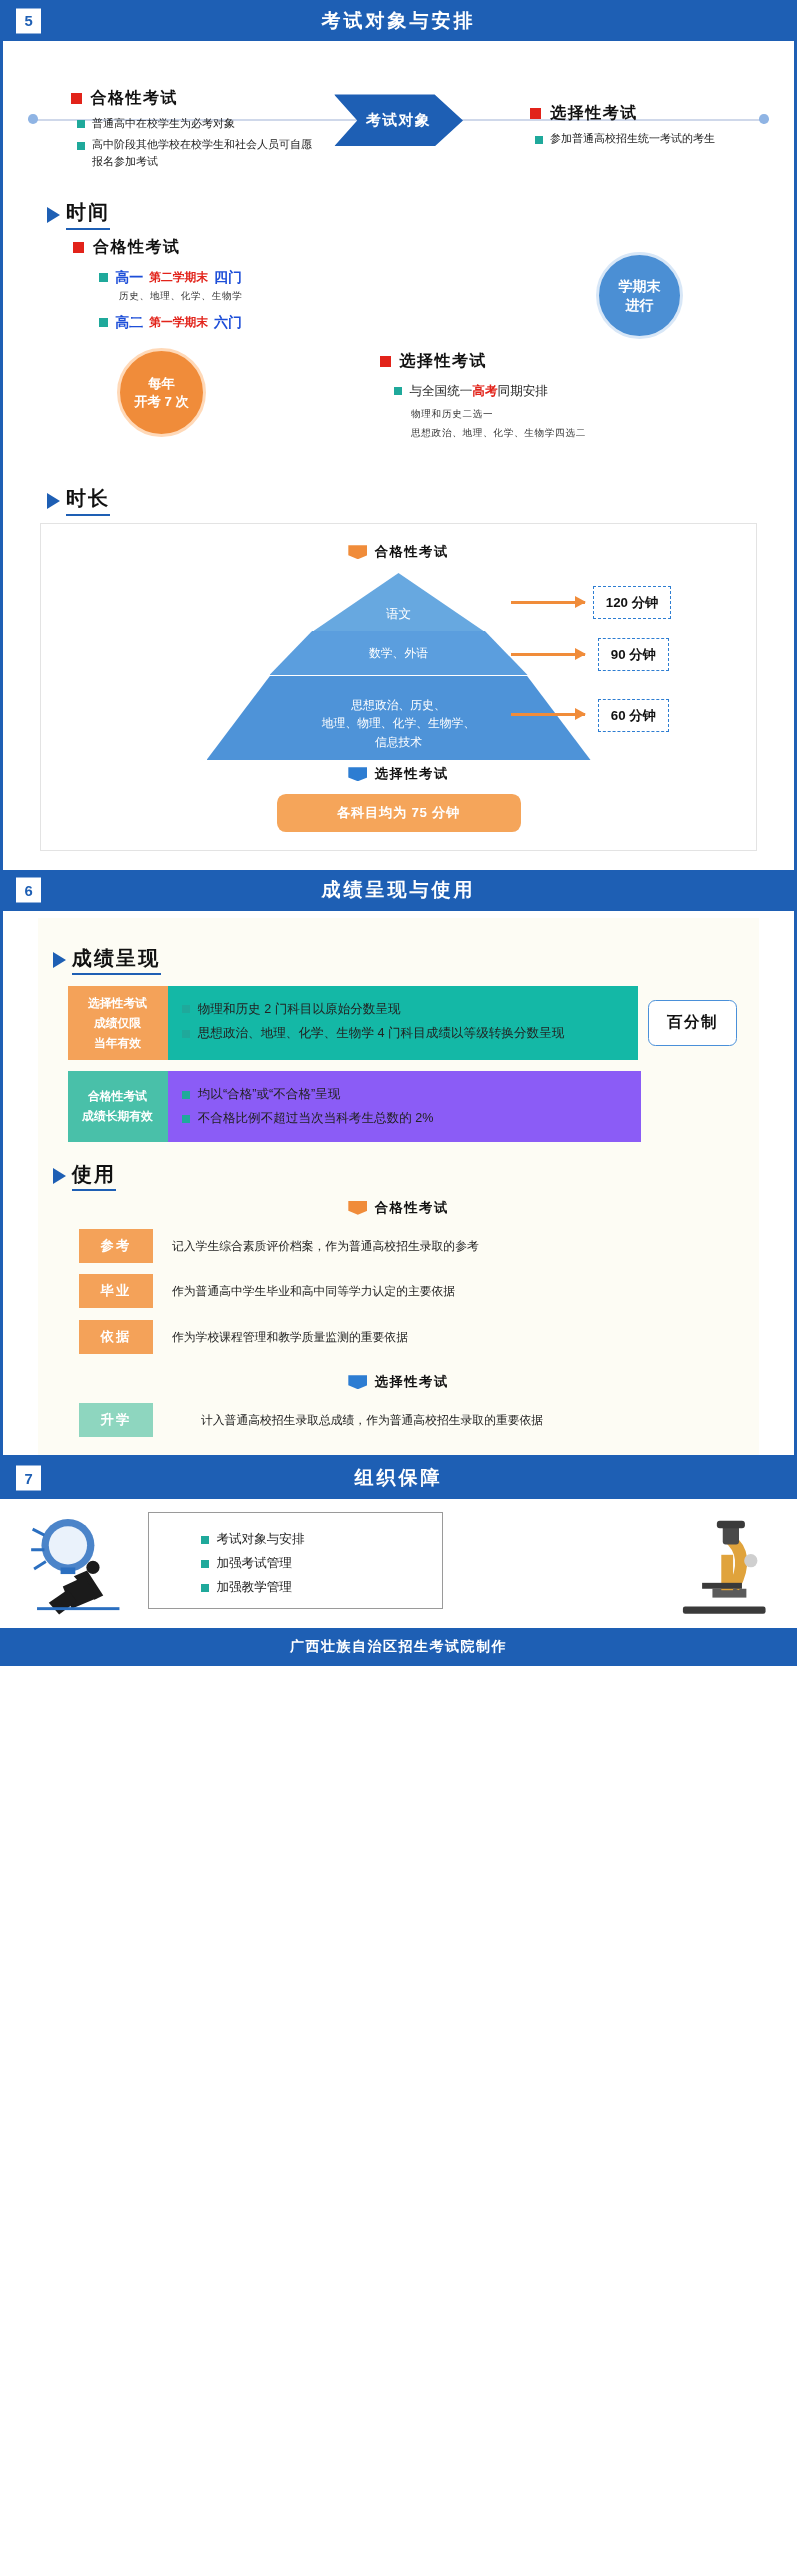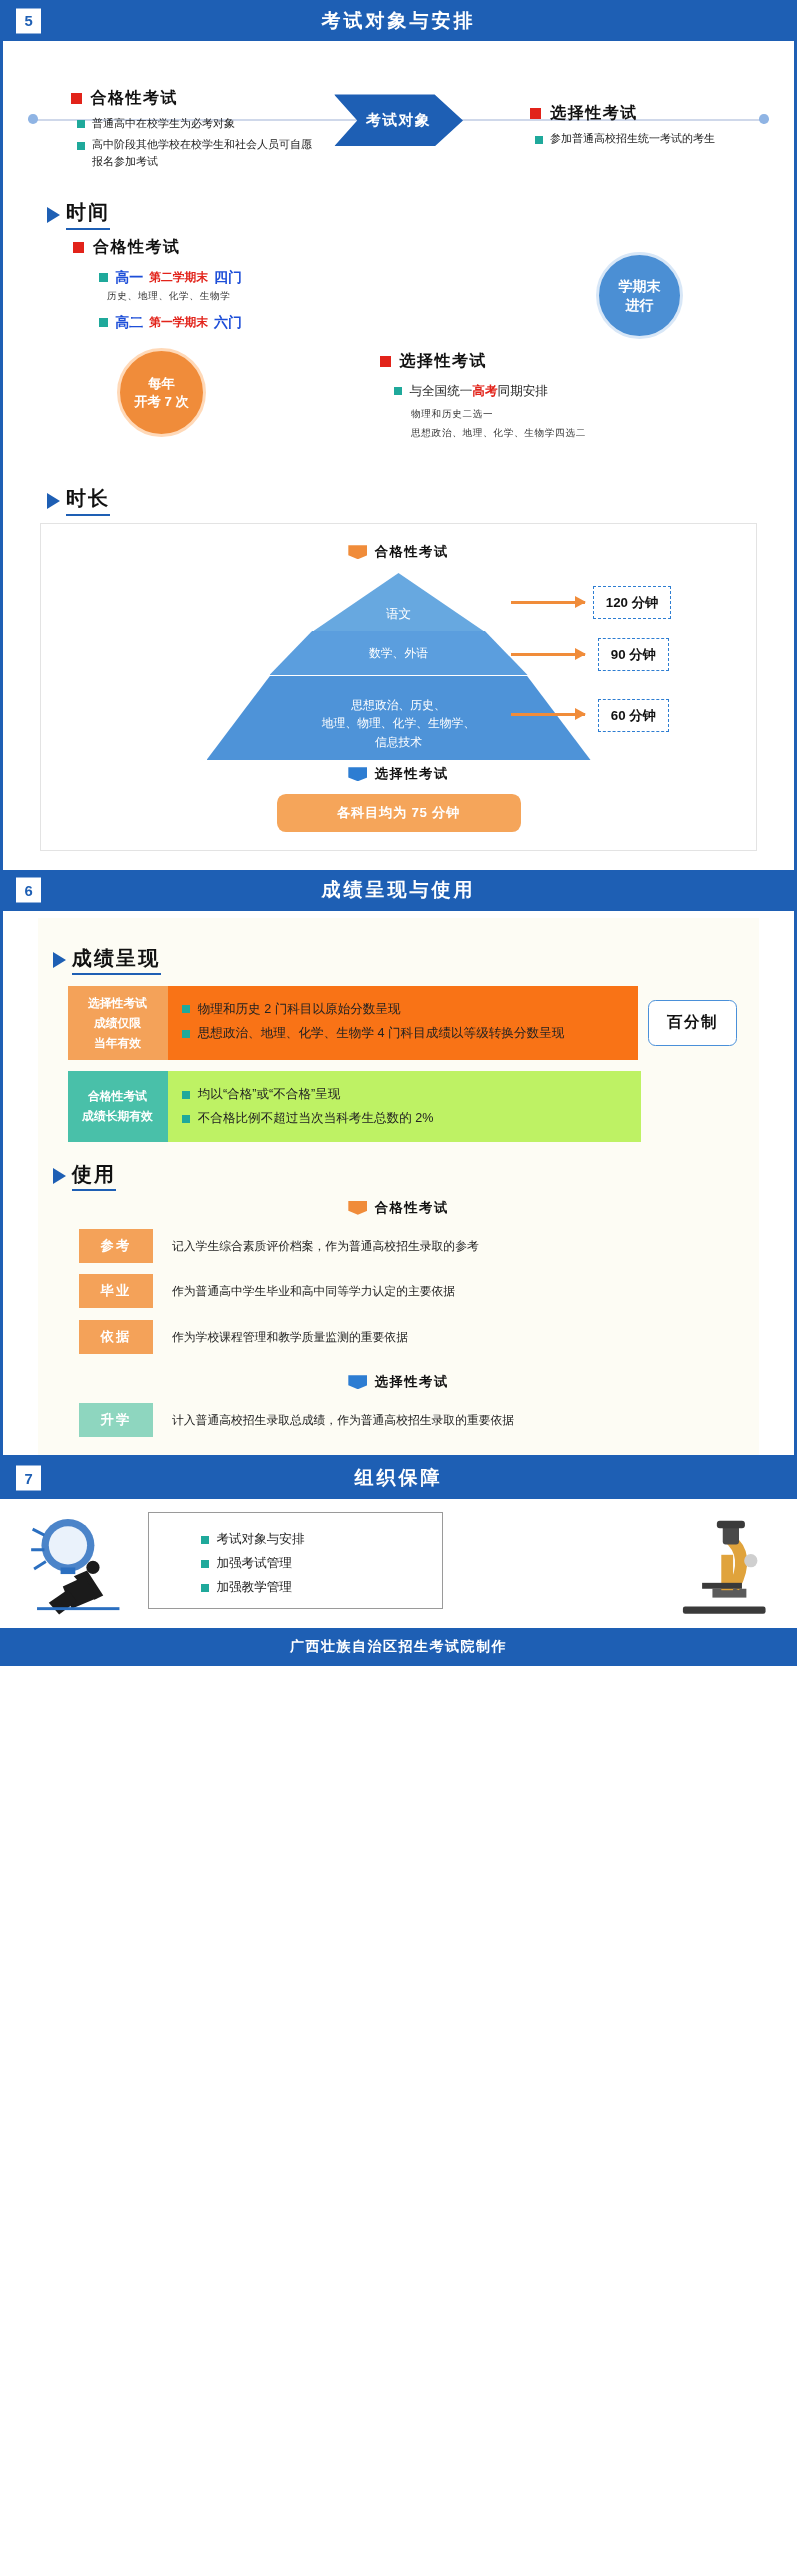--- a/index.html
+++ b/index.html
@@ -108,21 +108,21 @@
   .obj-right .items { margin-left:17.7px; margin-top:5.9px; }
   .obj-left .gbul .txt, .obj-right .gbul .txt { font-size:11px; }
 
   
   .time-wrap { position:relative; height: 229px; }
   .time-item { margin-left: 96px; margin-top: 10.3px; }
   .time-item .row { display:flex; align-items:center; }
   .time-item .sq { width:8.9px;height:8.9px;background:#1fa99b;margin-right:7.4px; }
   .time-item .grade { font-size:14px; font-weight:bold; color:#1d4ed8; }
   .time-item .hl { color:#e2231a; font-weight:bold; }
-  .time-item .sub { font-size:9.6px; color:#333; margin-left:8px; margin-top:3.7px; letter-spacing:0.7px;}
+  .time-item .sub { font-size:9.6px; color:#333; margin-left:20px; margin-top:3.7px; letter-spacing:0.7px;}
 
   .circle-blue {
     position:absolute; right:111px; top:14.8px;
     width:87px;height:87px;border-radius:50%;
     background:#4b8fd4; color:#fff;
     display:flex;flex-direction:column;align-items:center;justify-content:center;
     font-size:14px; line-height:1.35; font-weight:bold;
     border: 3px solid #d8e7f7;
   }
   .circle-orange {
@@ -194,22 +194,22 @@
   .score-row { display:flex; align-items:stretch; margin: 10.3px 22px 0 29.5px; }
   .score-tag {
     width: 100px; flex:none;
     display:flex; flex-direction:column; align-items:center; justify-content:center;
     color:#fff; font-size:11.8px; font-weight:bold; line-height:1.7; text-align:center;
     padding: 7.4px 3px;
   }
   .score-tag.orange { background:#f4a259; }
   .score-tag.green  { background:#49c0a9; }
   .score-body { flex:1; padding: 8.9px 10.3px 8.9px 14.8px; }
-  .score-body.orange { background:#f97316; }
-  .score-body.green  { background:#bef264; }
+  .score-body.orange { background:#14b8a6; }
+  .score-body.green  { background:#8b5cf6; }
   .score-body .gbul .txt { font-size:12.6px; }
   .badge-100 {
     width: 89px; flex:none; margin-left: 10.3px;
     border:1.5px solid #4a90d9; border-radius:7.4px;
     display:flex;align-items:center;justify-content:center;
     font-size:15.5px; font-weight:bold; color:#111; letter-spacing:1.5px;
     background:#fff;
     align-self:center; height: 46px;
   }
 
@@ -449,21 +449,21 @@
       <div class="use-row">
         <div class="use-tag">依据</div>
         <div class="use-txt">作为学校课程管理和教学质量监测的重要依据</div>
       </div>
 
       <div class="flag-row" style="margin-top:19px;">
         <div class="flag blue"></div>
         <div class="ft">选择性考试</div>
       </div>
 
-      <div class="use-row" style="margin-right:44px;">
+      <div class="use-row" style="margin-right:44px;gap:29px;">
         <div class="use-tag green">升学</div>
         <div class="use-txt">计入普通高校招生录取总成绩，作为普通高校招生录取的重要依据</div>
       </div>
 
     </div>
   </div>
 
   <div class="sec-bar">
     <div class="num">7</div>
     <div class="title">组织保障</div>

